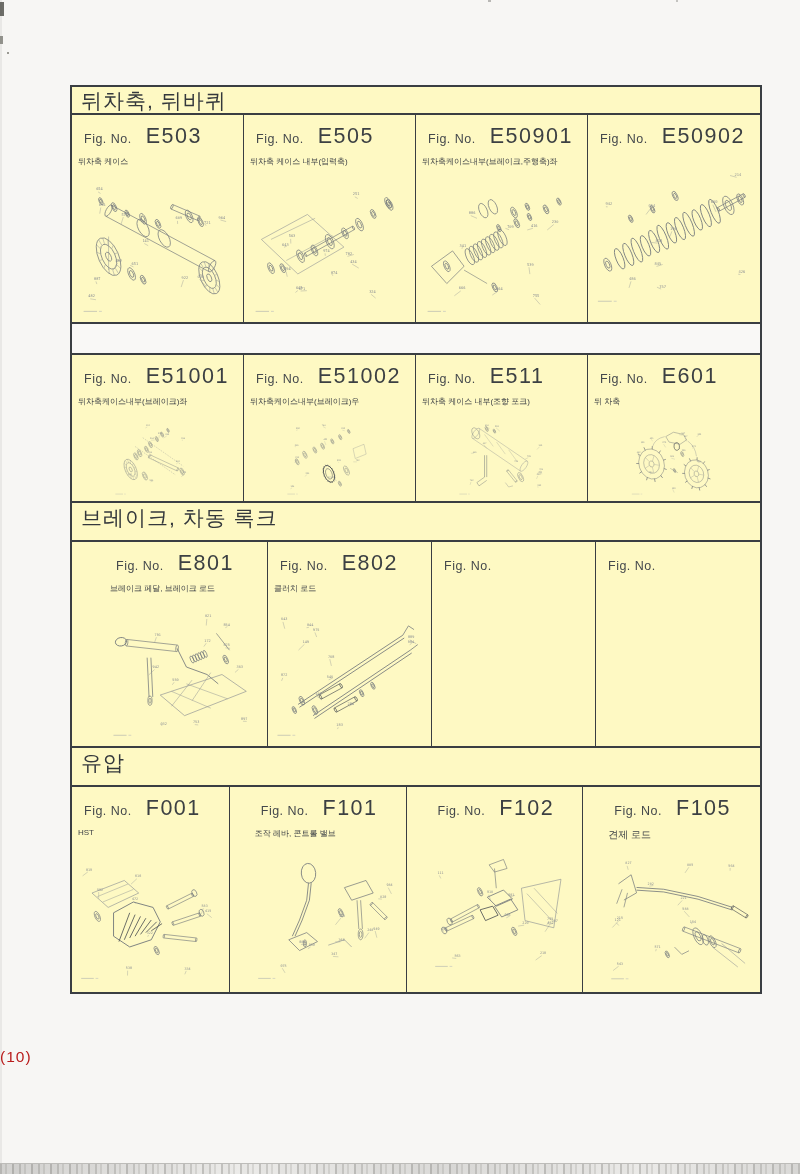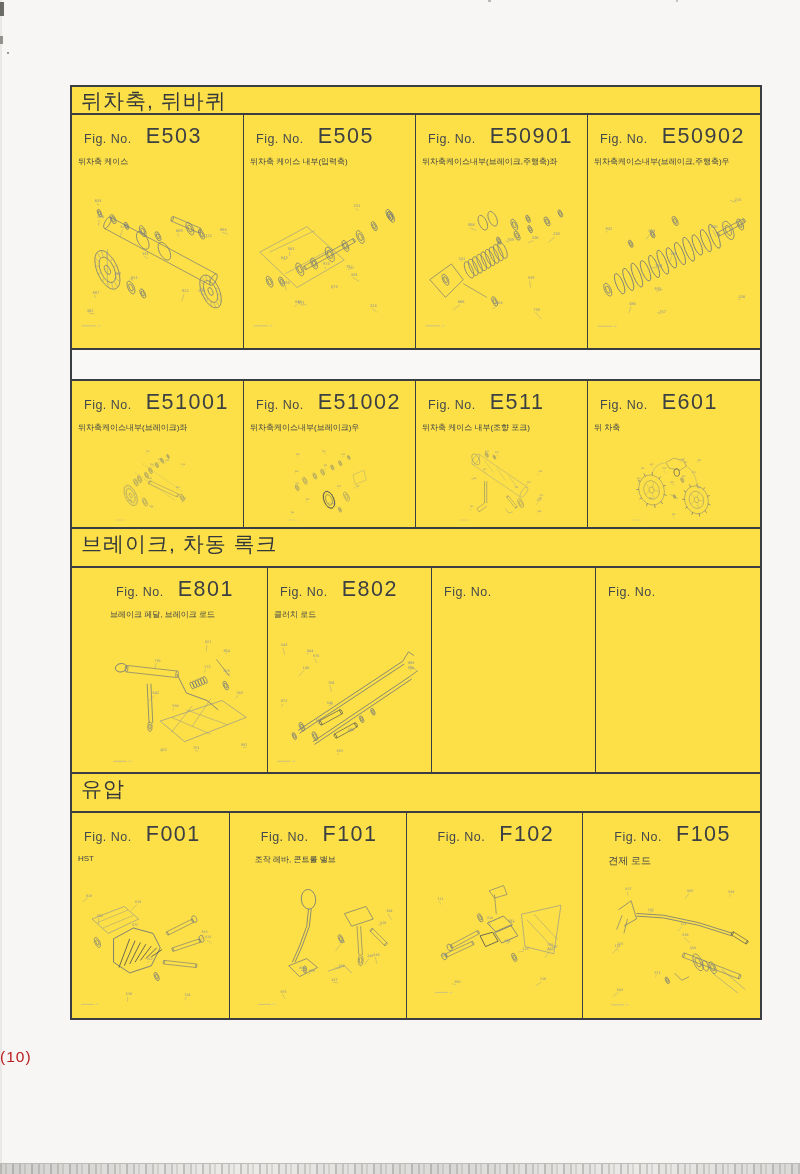--- a/index.html
+++ b/index.html
@@ -22,30 +22,30 @@
     background:
       linear-gradient(90deg, rgba(120,120,118,.25), rgba(200,200,197,.12) 30%, rgba(140,140,138,.22) 55%, rgba(190,190,187,.12) 80%, rgba(150,150,148,.25)),
       repeating-linear-gradient(90deg,#cbcac7 0 2px,#efeeec 2px 5px,#d9d8d5 5px 7px,#f1f0ee 7px 12px,#c2c1be 12px 14px,#ecebe9 14px 19px);
     border-top:1px solid #bdbcb9;
   }
   .noise-bottom2{position:absolute;left:0;bottom:9px;width:100%;height:2px;
     background:repeating-linear-gradient(90deg,rgba(150,150,147,.35) 0 6px,rgba(240,239,237,0) 6px 14px);}
   
   .doc-table{
     position:absolute;left:70px;top:85px;width:692px;
-    border:2px solid #3a3e42;background:#fde047;box-sizing:border-box;
+    border:2px solid #3a3e42;background:#fef9c3;box-sizing:border-box;
   }
   .sec-title{
     height:28px;line-height:27px;border-bottom:2px solid #3a3e42;
     font-size:21px;letter-spacing:1px;padding-left:9px;color:#34383c;
     box-sizing:border-box;white-space:nowrap;overflow:hidden;
   }
   .sec-title.tall{height:39px;line-height:29px;}
   .row{display:grid;grid-template-columns:1fr 1fr 1fr 1fr;border-bottom:2px solid #3a3e42;box-sizing:border-box;}
-  .row.r1{height:235px;}
+  .row.r1{height:209px;}
   .row.r2{height:148px;}
   .row.r3{height:206px;padding-left:32px;}
   .row.r4{height:205px;border-bottom:none;gap:19px;}
   .spacer-band{height:31px;border-bottom:2px solid #3a3e42;box-sizing:border-box;background:#f9f8f6;}
   .cell{
     border-right:1.5px solid #3a3e42;box-sizing:border-box;
     display:flex;flex-direction:column;overflow:hidden;position:relative;
   }
   .cell:last-child{border-right:none;}
   .figline{padding:9px 0 0 12px;white-space:nowrap;height:28px;}
@@ -290,21 +290,20 @@
               <line x1="119.53682320564985" y1="125.19092535926029" x2="125.30041416641325" y2="131.87193058989942" stroke="#8d9194" stroke-width="0.4" fill="none"></line>
               <text x="90.89298197254539" y="52.38036213768646" font-size="3.8" fill="#8d9194" font-family="&quot;DejaVu Sans Mono&quot;,monospace">709</text>
               <line x1="92.89298197254539" y1="53.88036213768646" x2="89.11617613490671" y2="52.48471393901855" stroke="#8d9194" stroke-width="0.4" fill="none"></line>
               <line x1="8" y1="139" x2="22" y2="139" stroke="#a6a9ab" stroke-width="0.6" fill="none"></line>
               <line x1="24" y1="139" x2="27" y2="139" stroke="#b7babc" stroke-width="0.6" fill="none"></line>
             </svg>
           </div>
       </div>
       <div class="cell">
         <div class="figline"><span class="figlabel">Fig. No.</span><span class="figno">E50902</span></div>
-        <div class="caption" style="font-size: 8px;">뒤차축케이스내부(브레이크,주행축)우</div>
         <div class="sketch">
             <svg viewBox="0 0 170 148" preserveAspectRatio="xMidYMid meet">
               <ellipse cx="0" cy="0" rx="3.6" ry="11" fill="none" stroke="#72777b" stroke-width="0.8" transform="translate(30,96) rotate(-22)"></ellipse>
               <ellipse cx="0" cy="0" rx="3.6" ry="12" fill="none" stroke="#72777b" stroke-width="0.8" transform="translate(38.72727272727273,91.63636363636364) rotate(-22)"></ellipse>
               <ellipse cx="0" cy="0" rx="3.6" ry="13" fill="none" stroke="#72777b" stroke-width="0.8" transform="translate(47.45454545454545,87.27272727272728) rotate(-22)"></ellipse>
               <ellipse cx="0" cy="0" rx="3.6" ry="11" fill="none" stroke="#72777b" stroke-width="0.8" transform="translate(56.18181818181818,82.9090909090909) rotate(-22)"></ellipse>
               <ellipse cx="0" cy="0" rx="3.6" ry="12" fill="none" stroke="#72777b" stroke-width="0.8" transform="translate(64.9090909090909,78.54545454545455) rotate(-22)"></ellipse>
               <ellipse cx="0" cy="0" rx="3.6" ry="13" fill="none" stroke="#72777b" stroke-width="0.8" transform="translate(73.63636363636363,74.18181818181819) rotate(-22)"></ellipse>
               <ellipse cx="0" cy="0" rx="3.6" ry="11" fill="none" stroke="#72777b" stroke-width="0.8" transform="translate(82.36363636363636,69.81818181818181) rotate(-22)"></ellipse>
               <ellipse cx="0" cy="0" rx="3.6" ry="12" fill="none" stroke="#72777b" stroke-width="0.8" transform="translate(91.0909090909091,65.45454545454545) rotate(-22)"></ellipse>

